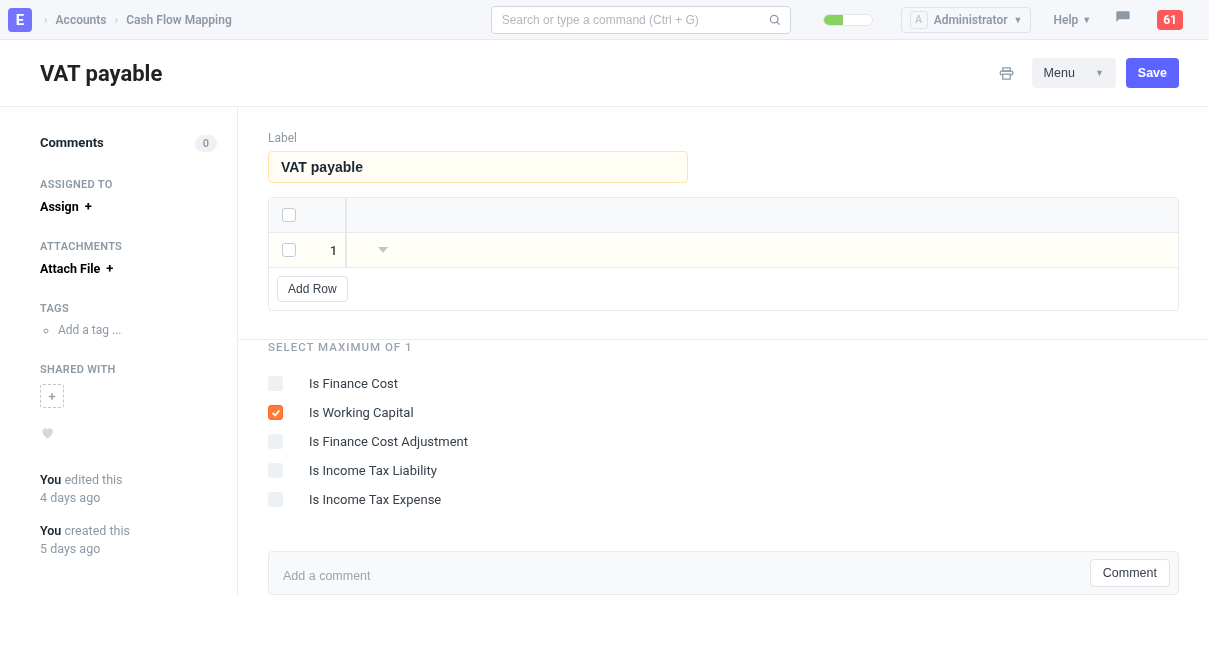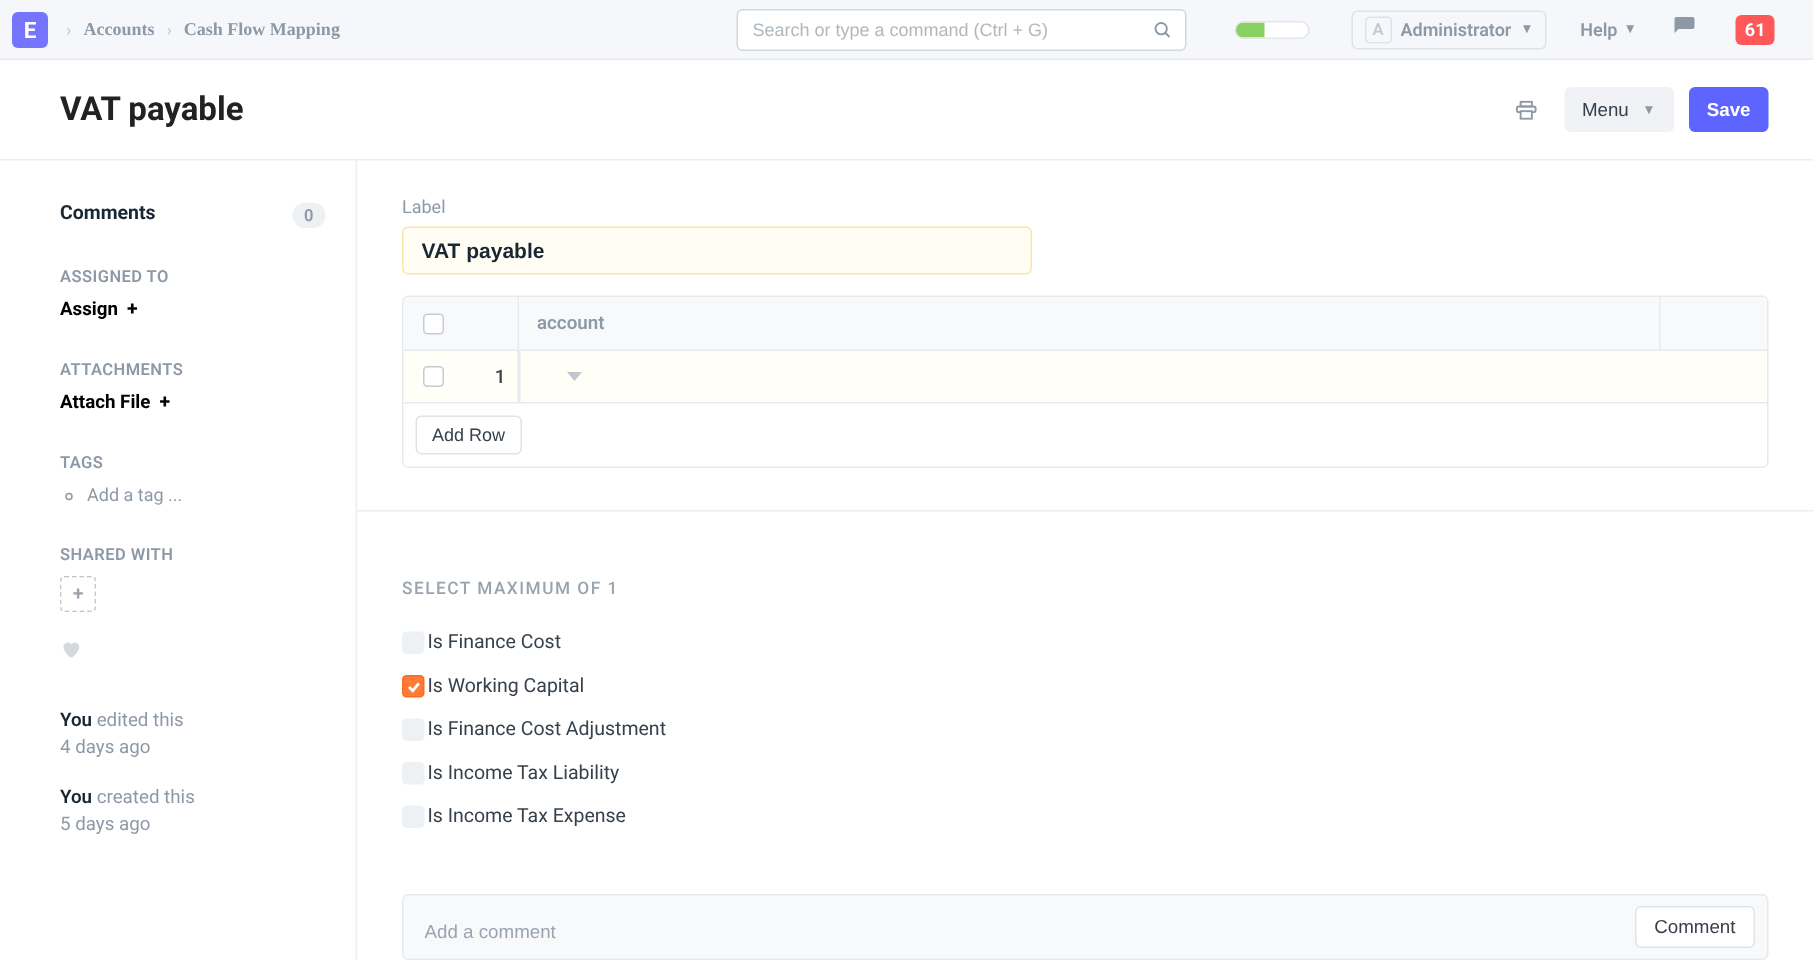--- a/index.html
+++ b/index.html
@@ -30,21 +30,20 @@
     display: flex; align-items: center; justify-content: center;
     border-radius: 4px;
     margin-right: 4px;
   }
   .crumb-chevron {
     color: #c5cad1; font-size: 12px;
   }
   .crumb {
     color: #8d99a6; font-weight: 600; font-size: 12px;
     cursor: pointer;
-    font-family: Liberation Serif, serif;
   }
   .navbar-spacer { flex: 1; }
   .search-wrap {
     display: flex; align-items: center;
     background: #fff;
     border: 1px solid #d1d8dd;
     border-radius: 4px;
     width: 300px; height: 28px;
     padding: 0 8px 0 10px;
     margin-right: 24px;
@@ -102,21 +101,21 @@
     flex:1;
   }
   .header-actions { display:flex; align-items:center; gap:10px; }
   .icon-btn {
     width:30px;height:30px;display:flex;align-items:center;justify-content:center;
     color:#8d99a6;cursor:pointer;font-size:15px;
   }
   .btn {
     height:30px; padding:0 12px;
     border-radius:4px; font-size:12.5px; font-weight:500;
-    display:flex;align-items:center;gap:9px;
+    display:flex;align-items:center;gap:20px;
     cursor:pointer; border:none;
   }
   .btn-default { background:#f0f2f5;color:#36414c; }
   .btn-primary { background:#5e64ff;color:#fff;font-weight:600; }
 
   
   .body-wrap { display:flex; }
   .sidebar {
     width: 237px;
     padding: 28px 20px 0 40px;
@@ -182,25 +181,24 @@
   .chk {
     width:14px;height:14px;border:1.5px solid #c5cbd2;border-radius:3px;
     background:#fff; cursor:pointer;
   }
   .addrow-btn {
     border:1px solid #dfe3e7; background:#fff; border-radius:4px;
     padding:5px 10px; font-size:12px; color:#36414c; cursor:pointer;
   }
 
   .selmax {
-    margin-top:44px;
     font-size:11.5px; letter-spacing:1px; color:#9aa4af; font-weight:500;
     margin-bottom:22px;
   }
-  .chk-row { display:flex; align-items:center; gap:2px; margin-bottom:14px; font-size:13px; color:#36414c; cursor:pointer; }
+  .chk-row { display:flex; align-items:center; gap:26px; margin-bottom:14px; font-size:13px; color:#36414c; cursor:pointer; }
   .chkbox {
     width:15px;height:15px;border-radius:3px;
     background:#eef1f4;
     display:flex;align-items:center;justify-content:center;
   }
   .chkbox.checked {
     background:#ff7b37;
     border:1px solid #ff6a1f;
   }
   .chkbox.checked svg { display:block; }
@@ -344,21 +342,20 @@
     <div class="field-label">Label</div>
     <input class="field-input" value="VAT payable" style="">
 
     <div class="grid">
       <div class="grid-row grid-head">
         <div class="g-check">
             <div class="chk"></div>
           </div>
         <div class="g-index"></div>
         <div class="g-divider"></div>
-        <div class="g-account">account</div>
         <div class="g-menu"></div>
       </div>
       <div class="grid-row grid-data">
         <div class="g-check">
             <div class="chk"></div>
           </div>
         <div class="g-index">1</div>
         <div class="g-divider"></div>
         <div class="g-menu">
           <svg width="10" height="10" viewBox="0 0 10 6" fill="currentColor">

